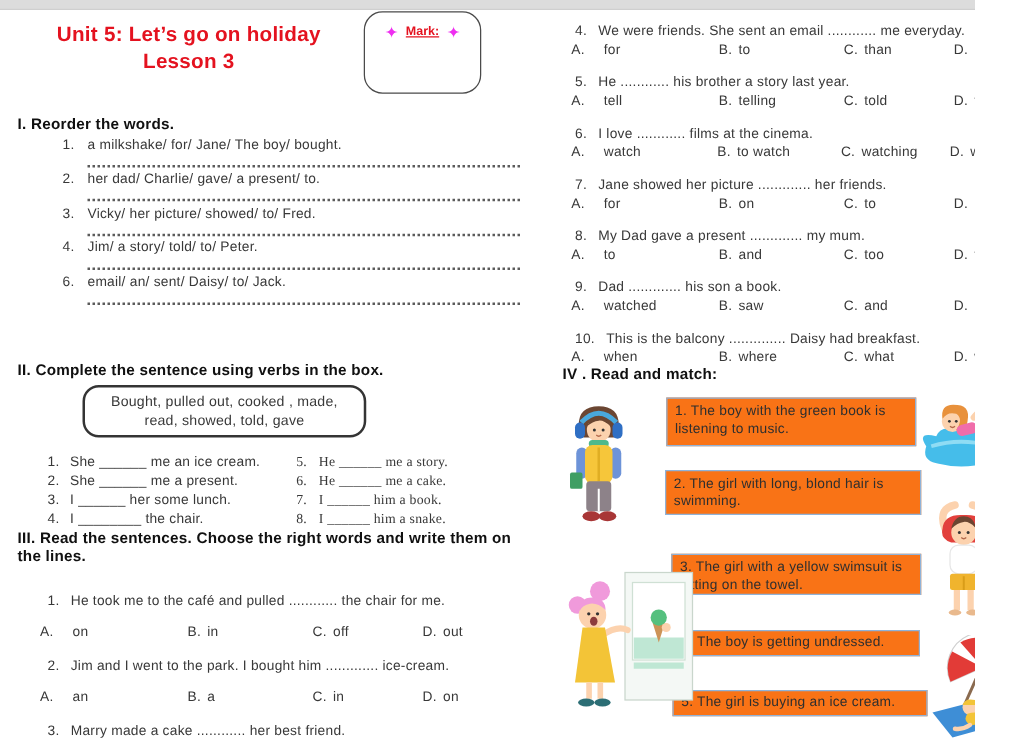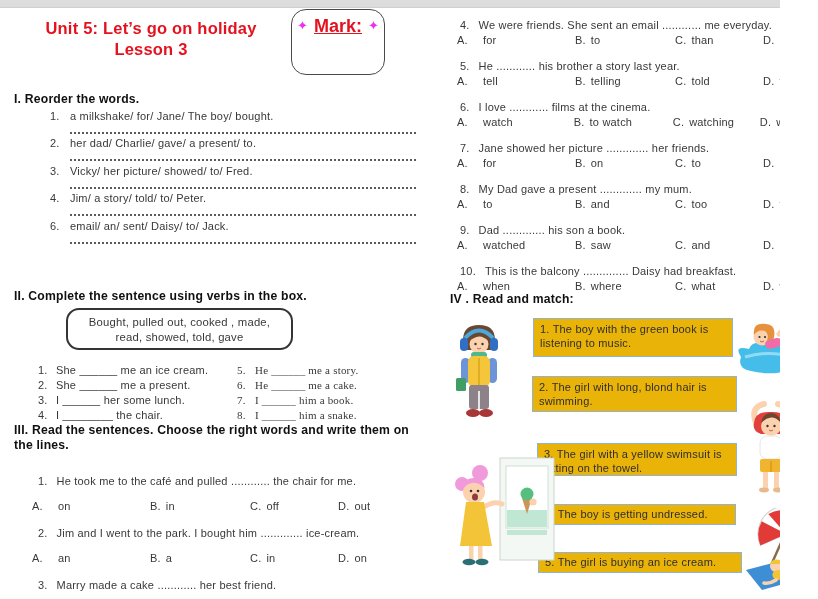--- a/index.html
+++ b/index.html
@@ -7,21 +7,21 @@
         font-family:"Liberation Sans",sans-serif;color:#383838;}
   .top-strip{position:absolute;left:0;top:0;width:818px;height:7px;background:#dcdcdc;border-bottom:1px solid #cfcfcf;}
 
   
   .title{position:absolute;left:18px;top:18px;width:266px;text-align:center;
          color:#e4121f;font-weight:bold;font-size:16.5px;line-height:21px;letter-spacing:.2px;}
   .mark-box{position:absolute;left:291px;top:9px;width:94px;height:66px;border:1.6px solid #4a4a4a;
             border-radius:15px;box-sizing:border-box;display:flex;justify-content:center;align-items:flex-start;
             padding-top:9px;gap:6px;background:#fff;}
   .mark-box .star{color:#ee2ef0;font-size:13px;line-height:14px;}
-  .mark-box .mark-label{color:#e4121f;font-weight:bold;font-size:18px;text-decoration:underline;line-height:14px;}
+  .mark-box .mark-label{color:#e4121f;font-weight:bold;font-size:10px;text-decoration:underline;line-height:14px;}
 
   .h1{position:absolute;font-weight:bold;color:#101010;font-size:12.2px;letter-spacing:.2px;}
   .s1-head{left:14px;top:92px;}
   .s2-head{left:14px;top:289px;}
   .s3-head{left:14px;top:423px;width:408px;line-height:15px;}
   .s4-head{left:450px;top:292px;}
 
   
   .reorder-list{position:absolute;left:0;top:110px;width:440px;}
   .ritem{padding-left:50px;height:27.4px;font-size:11px;letter-spacing:.2px;}
@@ -50,21 +50,21 @@
   #q-left .qopts{padding-left:12px;margin-top:12px;}
   #q-right .qopts{padding-left:2px;}
   .opt{width:118px;}
   .opt:nth-child(2){width:100px;}
   .opt:nth-child(3){width:88px;}
   .opt:nth-child(4){width:auto;}
   .optk{margin-right:5px;}
   .opt:first-child .optk{display:inline-block;width:26px;margin-right:0;}
 
   
-  .mbox{position:absolute;border:1px solid #8fb2d8;background:#eab308;font-size:11px;line-height:13.5px;
+  .mbox{position:absolute;border:1px solid #8fb2d8;background:#f97316;font-size:11px;line-height:13.5px;
         letter-spacing:.2px;color:#2f2f2f;padding:4px 6px;box-sizing:border-box;}
   .mbox1{left:533px;top:318px;width:200px;height:39px;}
   .mbox2{left:532px;top:376px;width:205px;height:36px;}
   .mbox3{left:537px;top:443px;width:200px;height:33px;}
   .mbox4{left:538px;top:504px;width:198px;height:21px;padding-top:3px;}
   .mbox5{left:538px;top:552px;width:204px;height:21px;padding-top:3px;}
 
   .art{position:absolute;}
   .wm{position:absolute;color:#c4c4c4;font-size:25px;font-family:"Liberation Sans",sans-serif;}
 </style>

